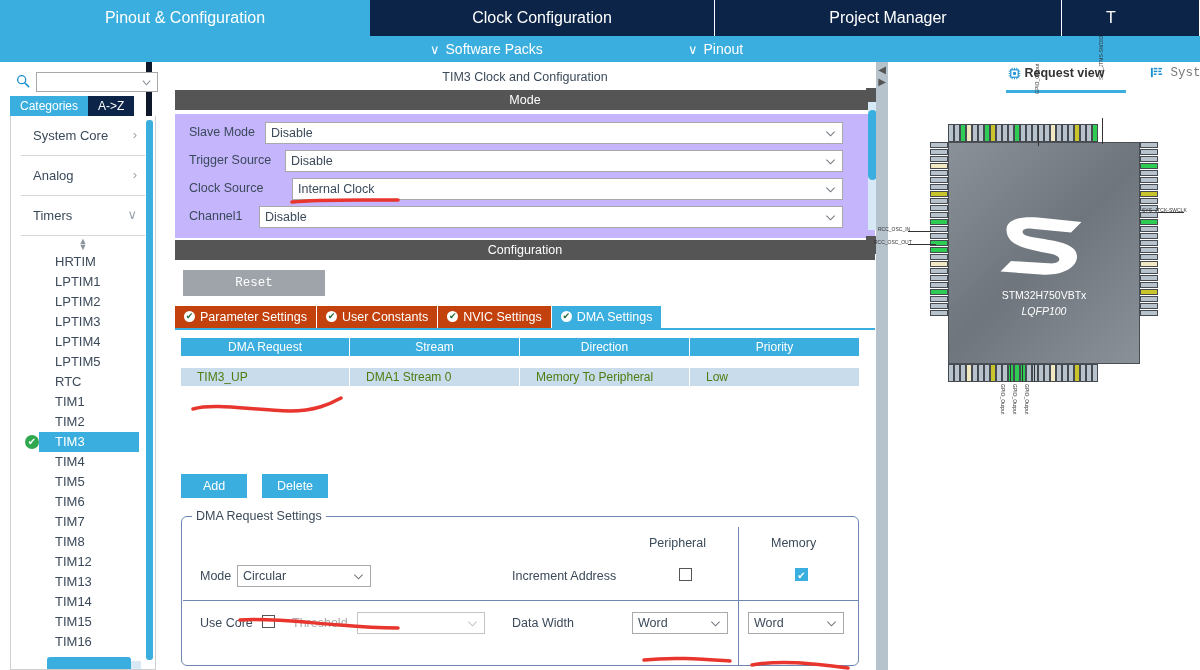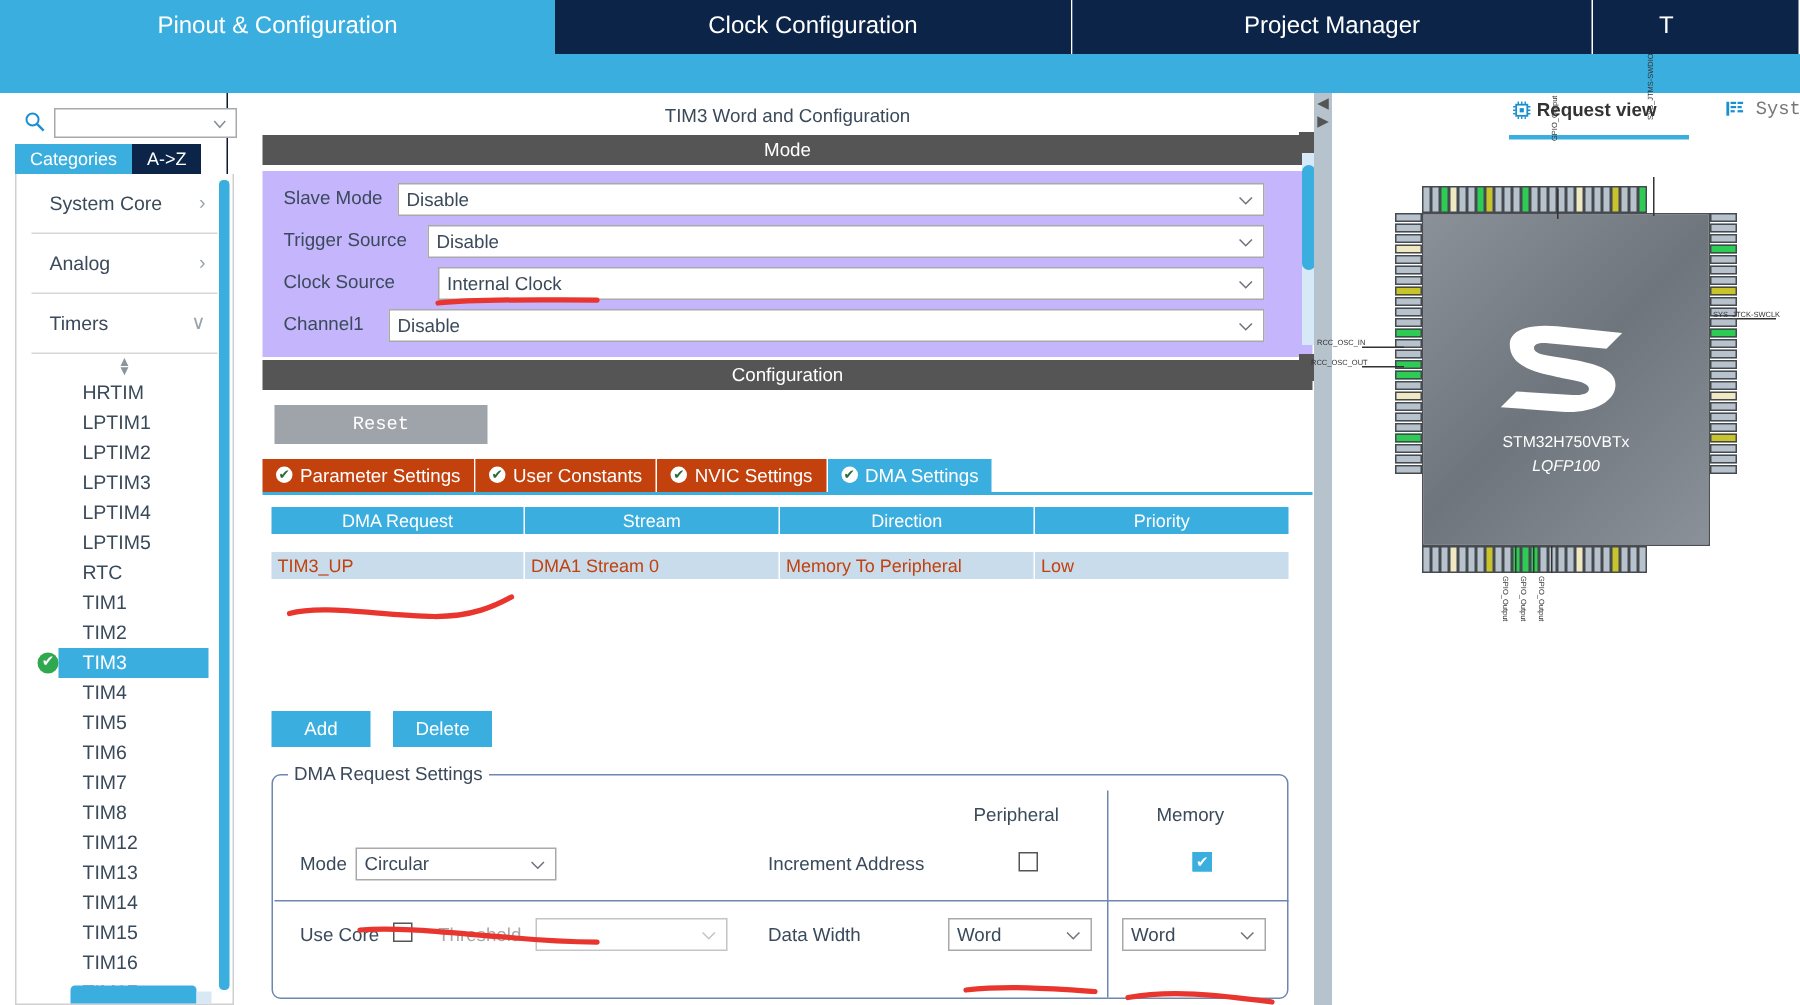--- a/index.html
+++ b/index.html
@@ -47,21 +47,21 @@
     color: #ffffff; font-size: 14px; white-space: nowrap;
   }
   .subtab .chev { display:inline-block; margin-right: 6px; font-size: 13px; }
   #sub-software { left: 430px; }
   #sub-pinout { left: 688px; }
 
   
   .sidebar {
     position: absolute; left: 0; top: 62px; width: 152px; height: 608px;
     background: #ffffff;
-    border-right: 1px solid #0f172a;
+    border-right: 6px solid #0f172a;
   }
   .search-row {
     position: absolute; left: 0; top: 6px; width: 166px; height: 26px;
   }
   .search-icon {
     position: absolute; left: 16px; top: 6px; width: 14px; height: 14px;
   }
   .search-box {
     position: absolute; left: 36px; top: 4px; width: 122px; height: 20px;
     border: 1px solid #a9a9a9; background: #fff;
@@ -211,22 +211,22 @@
     position: absolute; left: 6px; top: 76px; width: 678px;
   }
   .dma-head { display: flex; height: 18px; }
   .dma-head .th {
     background: #3aaede; color: #ffffff; font-size: 12px;
     line-height: 18px; text-align: center;
     border-right: 1px solid #ffffff;
   }
   .dma-row { display: flex; height: 18px; margin-top: 12px; }
   .dma-row .td {
-    background: #c9dcec; color: #c2410c; font-size: 12px;
-    line-height: 18px; padding-left: 4px;
+    background: #c9dcec; color: #4d7c0f; font-size: 12px;
+    line-height: 18px; padding-left: 16px;
     border-right: 1px solid #ffffff;
     white-space: nowrap; overflow: hidden;
   }
   .c0 { width: 169px; } .c1 { width: 170px; }
   .c2 { width: 170px; } .c3 { width: 169px; border-right: none !important; }
 
   .btnrow { position: absolute; left: 6px; top: 212px; }
   .blue-btn {
     display: inline-block; width: 66px; height: 24px;
     background: #3aaede; color: #ffffff; font-size: 12.5px;
@@ -347,20 +347,28 @@
 <body>
 
 <div id="app">
 
   <div class="topbar">
     <div class="maintabs">
       <div class="maintab active mt0">Pinout &amp; Configuration</div>
       <div class="maintab inactive mt1">Clock Configuration</div>
       <div class="maintab inactive mt2">Project Manager</div>
       <div class="maintab inactive mt3">T</div>
+    </div>
+    <div class="subtabs">
+      <div class="subtab" id="sub-software">
+        <span class="chev">∨</span><span>Software Packs</span>
+      </div>
+      <div class="subtab" id="sub-pinout">
+        <span class="chev">∨</span><span>Pinout</span>
+      </div>
     </div>
   </div>
 
   <div class="sidebar">
     <div class="search-row">
       <svg class="search-icon" viewBox="0 0 16 16">
         <circle cx="6.5" cy="6.5" r="4.6" fill="none" stroke="#1a8fd0" stroke-width="1.5"></circle>
         <line x1="10" y1="10" x2="15" y2="15" stroke="#1a8fd0" stroke-width="1.8"></line>
       </svg>
       <div class="search-box">
@@ -412,21 +420,21 @@
           <div class="tim-item"><span>TIM16</span></div>
           <div class="tim-item"><span>TIM17</span></div>
         </div>
       <div class="side-scroll"></div>
       <div class="side-btn"></div>
       <div class="side-btn-tail"></div>
     </div>
   </div>
 
   <div class="center">
-    <div class="panel-title">TIM3 Word and Configuration</div>
+    <div class="panel-title">TIM3 Clock and Configuration</div>
     <div class="band" id="band-mode">Mode</div>
 
     <div class="mode-area">
       <div class="frow" style="left:14px; top:8px; width:660px;">
         <span class="flabel">Slave Mode</span>
         <div class="combo" style="left:76px; width:578px;">
           <span class="val">Disable</span>
           <svg class="cv" viewBox="0 0 12 12">
               <polyline points="1.5,4 6,8.5 10.5,4" fill="none" stroke="#6b7279" stroke-width="1.1"></polyline>
             </svg>

